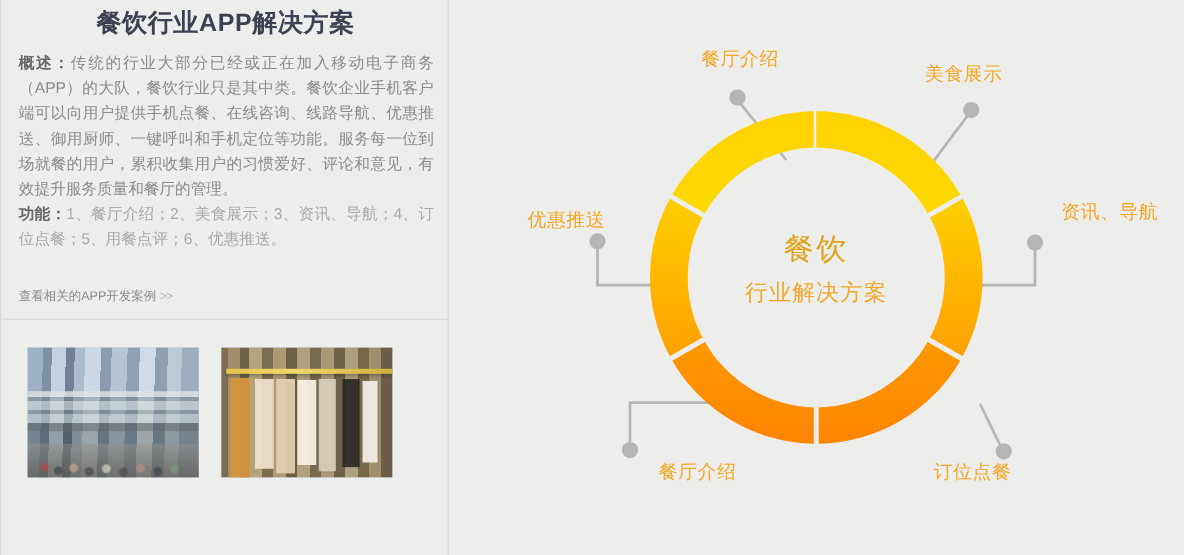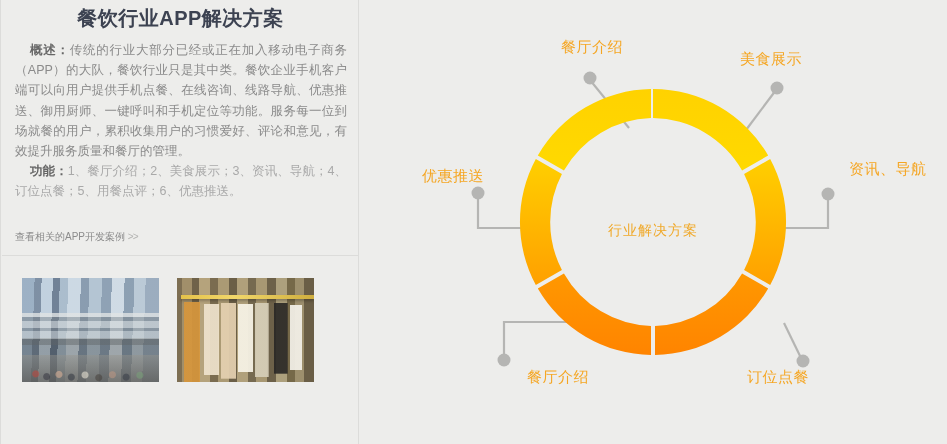--- a/index.html
+++ b/index.html
@@ -50,21 +50,20 @@
     top: 40px;
     width: 332px;
     font-size: 12.5px;
     line-height: 20.2px;
     color: #8b8b8b;
     text-align: justify;
   }
   .panel-body .lead {
     font-weight: bold;
     color: #666666;
-    margin-left: 15px;
   }
   .panel-body .num {
     color: #a9a9a9;
     margin-top: 41px;
   }
   .case-link-row {
     position: absolute;
     left: 14px;
     top: 230px;
     width: 332px;
@@ -224,21 +223,21 @@
     color: #e2a31c;
     font-weight: 500;
     letter-spacing: 2px;
   }
   .center-sub {
     position: absolute;
     width: 588px;
     left: 0;
     top: 222px;
     text-align: center;
-    font-size: 14px;
+    font-size: 18px;
     color: #f0a92a;
     letter-spacing: 1px;
   }
 </style>
 </head>
 <body>
 
 <div id="root">
 
   <div class="left-panel">
@@ -312,20 +311,21 @@
         <path fill="url(#gradBot)" d="M 409.18,288.5 A 133,133 0 0 1 296,355 L 296,326 A 104,104 0 0 0 383.07,273.5 Z"></path>
 
         <path fill="url(#gradBot)" d="M 292,355 A 133,133 0 0 1 178.82,288.5 L 204.93,273.5 A 104,104 0 0 0 292,326 Z"></path>
 
         <path fill="url(#gradSide)" d="M 176.82,285 A 133,133 0 0 1 176.82,159 L 202.93,174 A 104,104 0 0 0 202.93,270 Z"></path>
 
         <path fill="url(#gradTop)" d="M 178.82,155.5 A 133,133 0 0 1 292,89 L 292,118 A 104,104 0 0 0 204.93,170.5 Z"></path>
       </g>
     </svg>
 
+    <div class="center-main">餐饮</div>
     <div class="center-sub">行业解决方案</div>
 
     <div class="donut-label" style="left:175px; top:38px;margin-left:27px;">餐厅介绍</div>
     <div class="donut-label" style="left:381px; top:50px;">美食展示</div>
     <div class="donut-label" style="left:490px; top:160px;">资讯、导航</div>
     <div class="donut-label" style="left:388px; top:368px;">订位点餐</div>
     <div class="donut-label" style="left:168px; top:368px;">餐厅介绍</div>
     <div class="donut-label" style="left:63px; top:167px;">优惠推送</div>
   </div>
 

